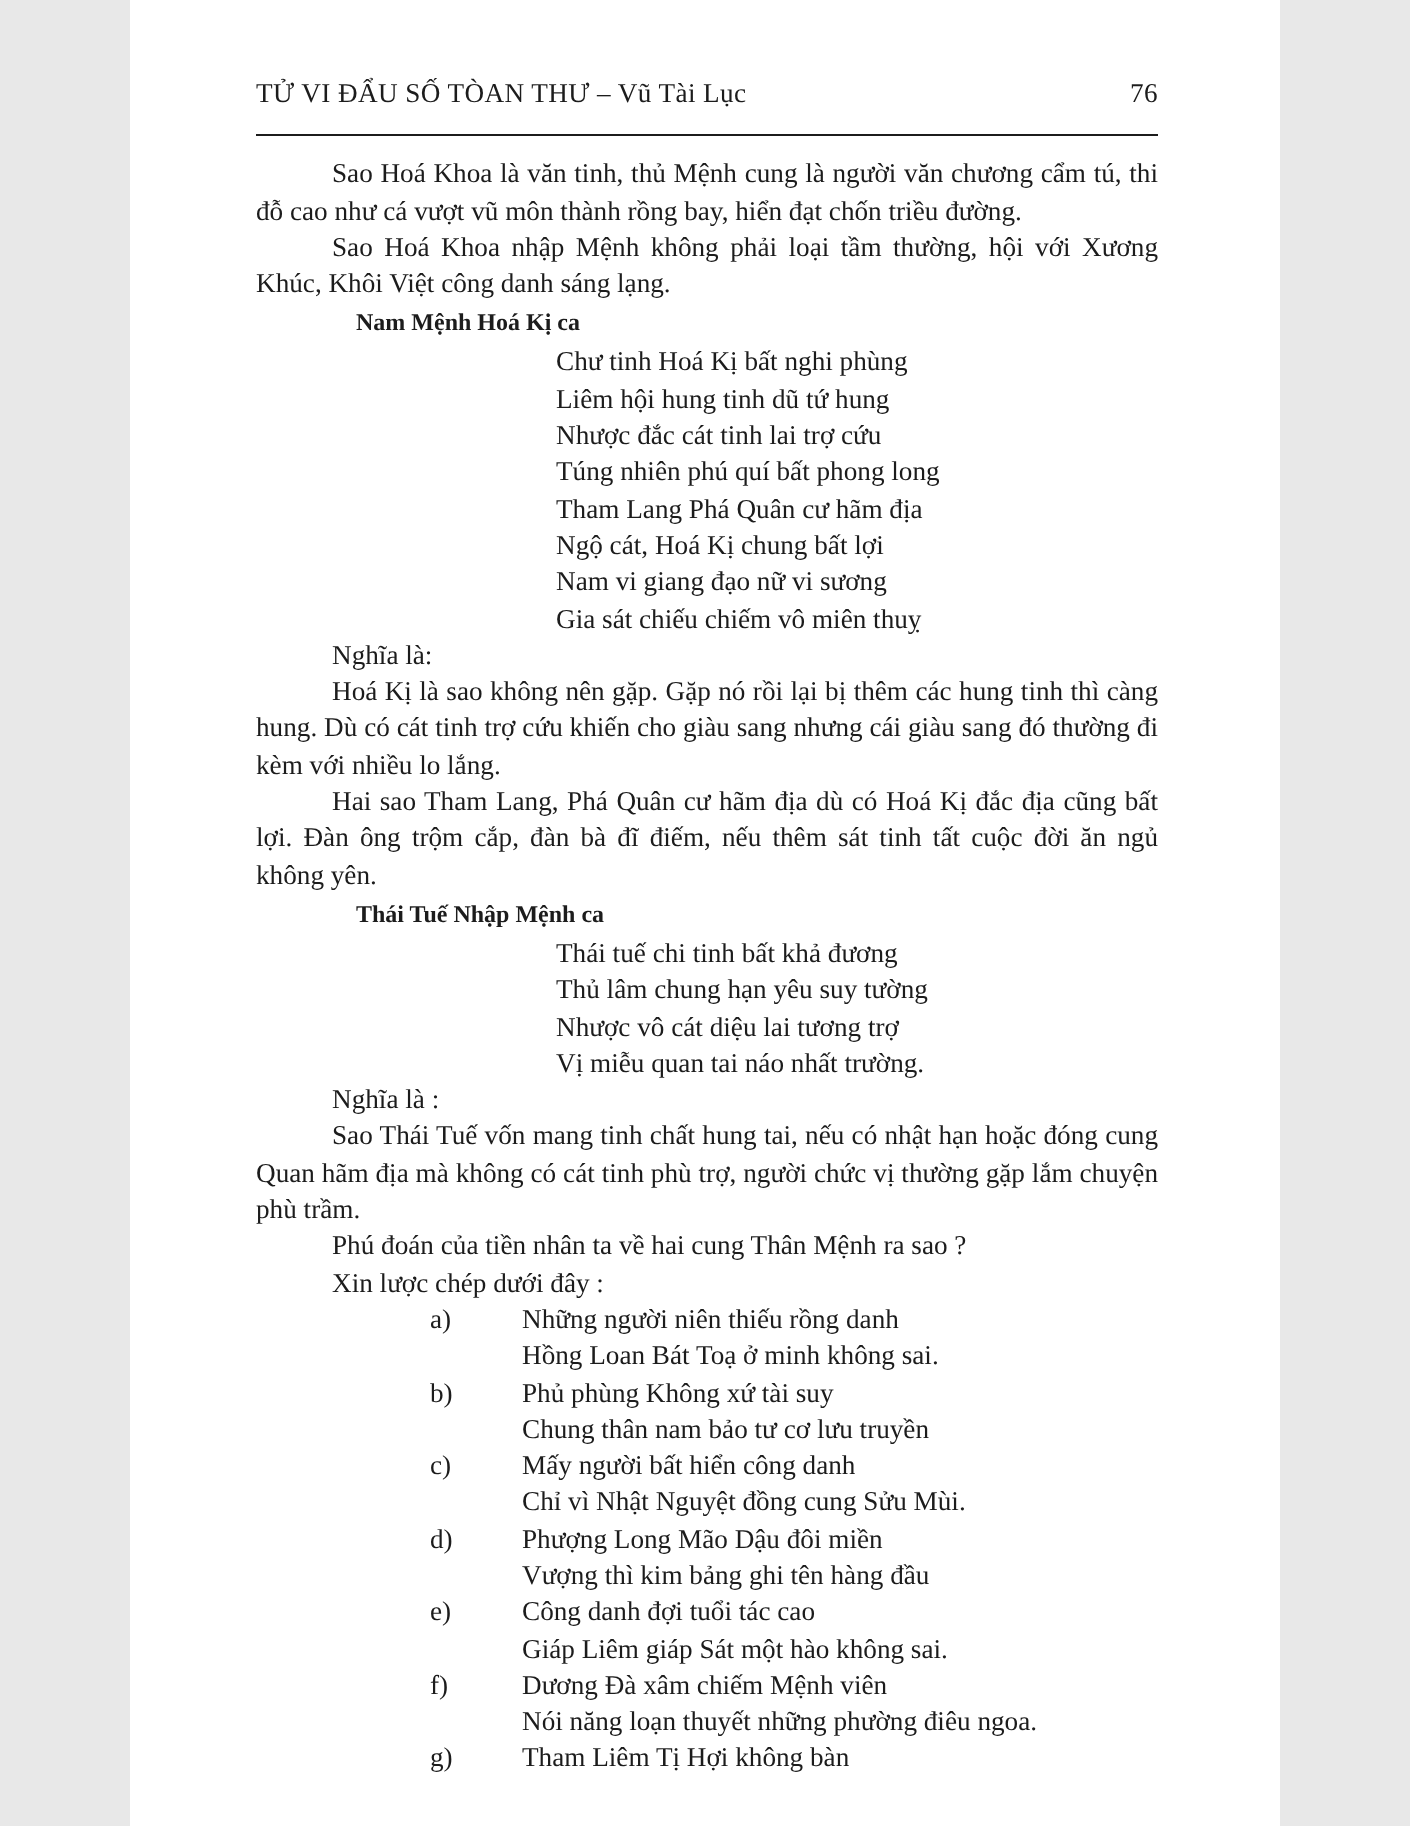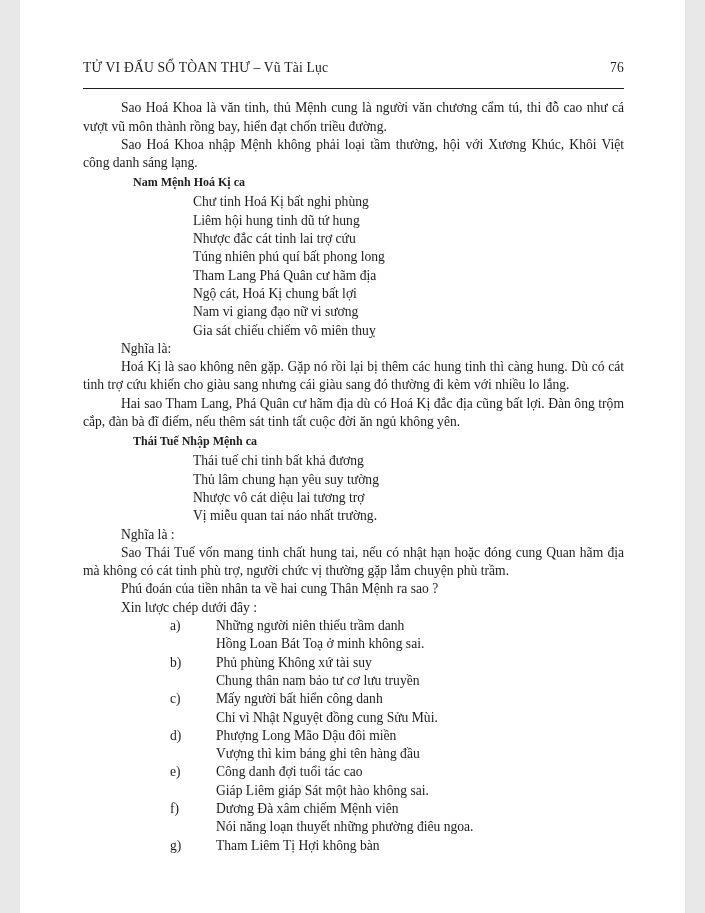--- a/index.html
+++ b/index.html
@@ -1,23 +1,23 @@
 <!DOCTYPE html>
 <html><head>
 <meta charset="utf-8">
 <style>
   html, body { margin: 0; padding: 0; background: #e8e8e8; }
   .page {
     position: relative;
-    width: 665px;
+    width: 575px;
     height: 913px;
     margin: 0 auto;
     background: #ffffff;
     box-sizing: border-box;
-    padding: 59px 61px 0 63px;
+    padding: 38px 61px 0 63px;
     font-family: "Liberation Serif", "DejaVu Serif", serif;
     color: #1c1c1c;
     font-size: 13.6px;
     line-height: 18.3px;
     overflow: hidden;
   }
   .header-row {
     display: flex;
     justify-content: space-between;
     align-items: baseline;
@@ -38,21 +38,21 @@
     margin: 0;
     text-indent: 38px;
   }
   .section-heading {
     margin: 0 0 0 50px;
     font-size: 12px;
     font-weight: bold;
     line-height: 21px;
   }
   .verse { margin-left: 110px; }
-  .verse-line { line-height: 18.3px; }
+  .verse-line { line-height: 18.3px; margin-left: 40px; }
   .list { margin-left: 87px; }
   .list-item { display: flex; }
   .list-letter { width: 46px; flex: 0 0 46px; }
   .list-lines { flex: 1; }
 </style>
 </head>
 <body>
 
 <div class="page">
 
@@ -94,21 +94,21 @@
   <p class="label-line">Nghĩa là :</p>
   <p class="para">Sao Thái Tuế vốn mang tinh chất hung tai, nếu có nhật hạn hoặc đóng cung Quan hãm địa mà không có cát tinh phù trợ, người chức vị thường gặp lắm chuyện phù trầm.</p>
   <p class="label-line">Phú đoán của tiền nhân ta về hai cung Thân Mệnh ra sao ?</p>
   <p class="label-line">Xin lược chép dưới đây :</p>
 
   <div class="list">
 
     <div class="list-item">
       <span class="list-letter">a)</span>
       <div class="list-lines">
-        <div>Những người niên thiếu trầm danh</div>
+        <div>Những người niên thiếu rồng danh</div>
         <div>Hồng Loan Bát Toạ ở minh không sai.</div>
       </div>
     </div>
 
     <div class="list-item">
       <span class="list-letter">b)</span>
       <div class="list-lines">
         <div>Phủ phùng Không xứ tài suy</div>
         <div>Chung thân nam bảo tư cơ lưu truyền</div>
       </div>

